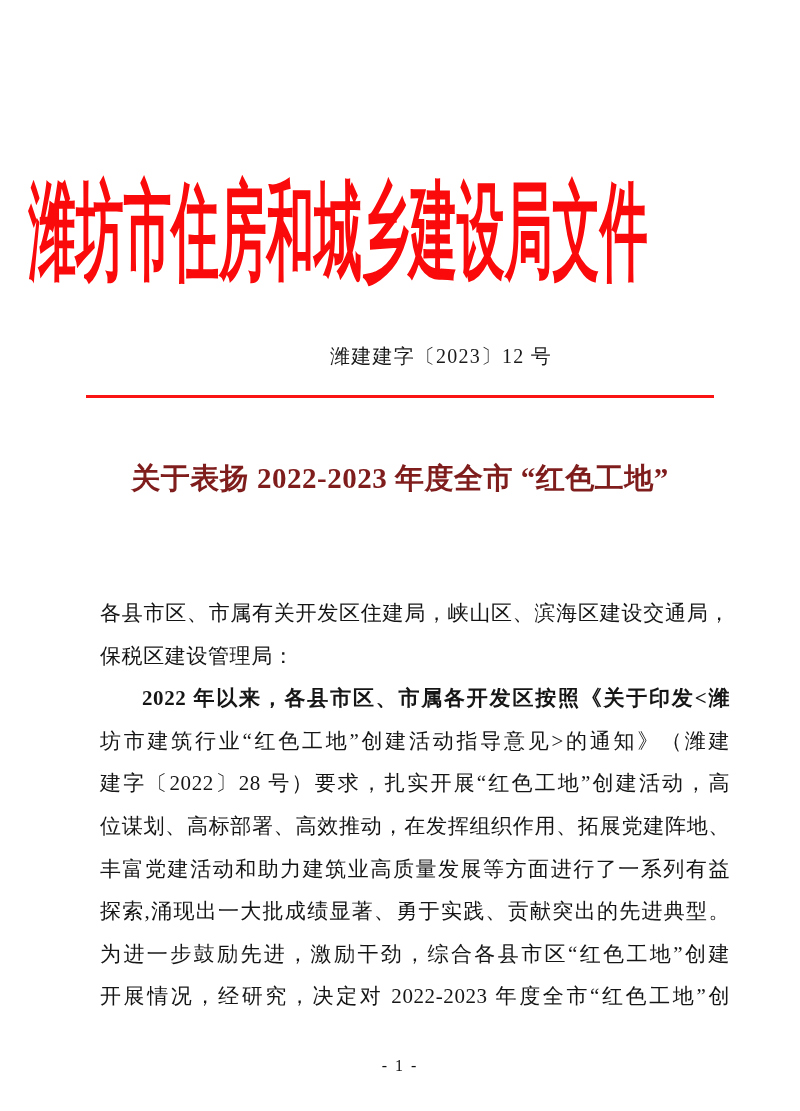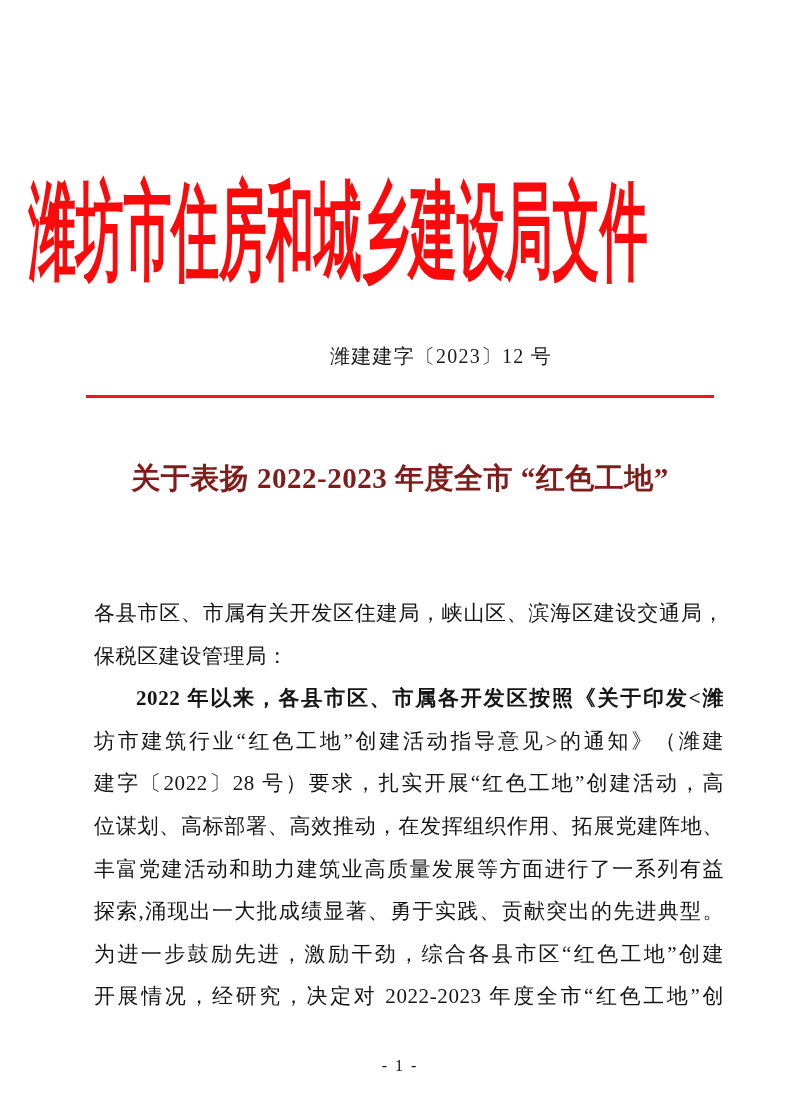--- a/index.html
+++ b/index.html
@@ -40,21 +40,21 @@
   
   .doc-title {
     position: absolute; top: 456px; left: 0; width: 800px;
     text-align: center;
     font-size: 29px; font-weight: bold; line-height: 45px;
     letter-spacing: 0.5px; color: #7f1d1d;
   }
 
   
   .body-text {
-    position: absolute; top: 592px; left: 94px; width: 630px;
+    position: absolute; top: 592px; left: 100px; width: 630px;
     font-size: 21px; color: #151515;
   }
   .bline {
     height: 42.6px; line-height: 42.6px;
     letter-spacing: 0.6px;
     white-space: normal;
     text-align: justify;
     text-align-last: justify;
     text-justify: inter-ideograph;
     overflow: visible;

